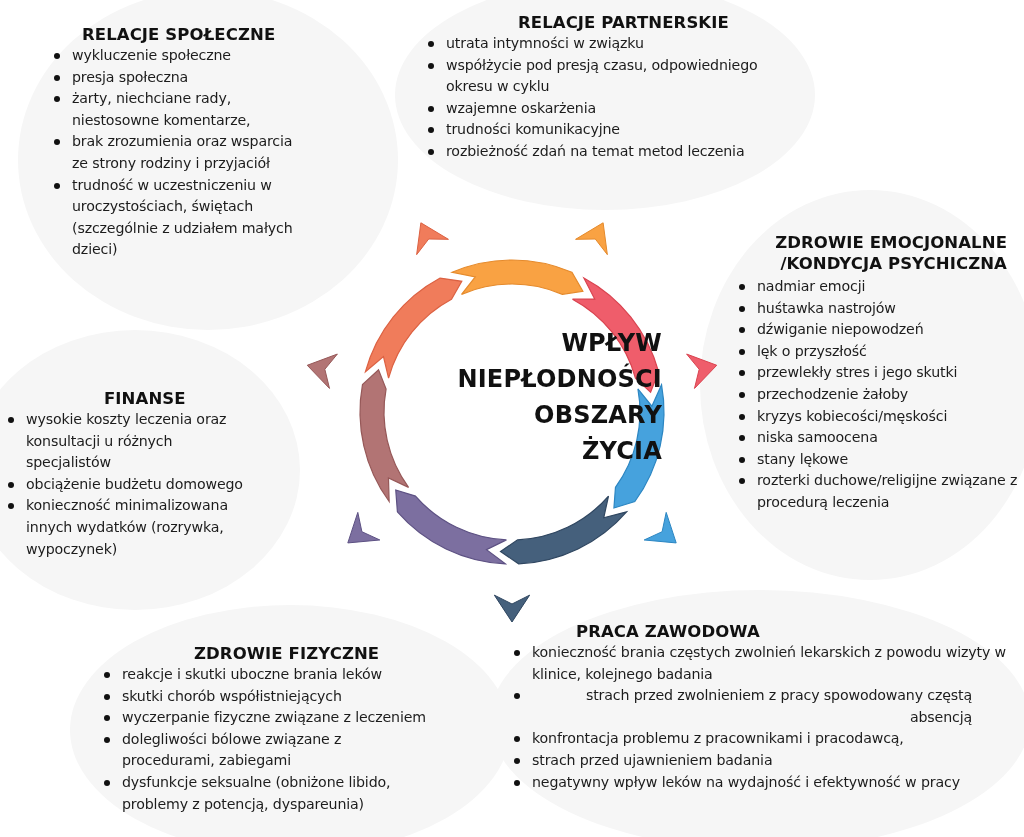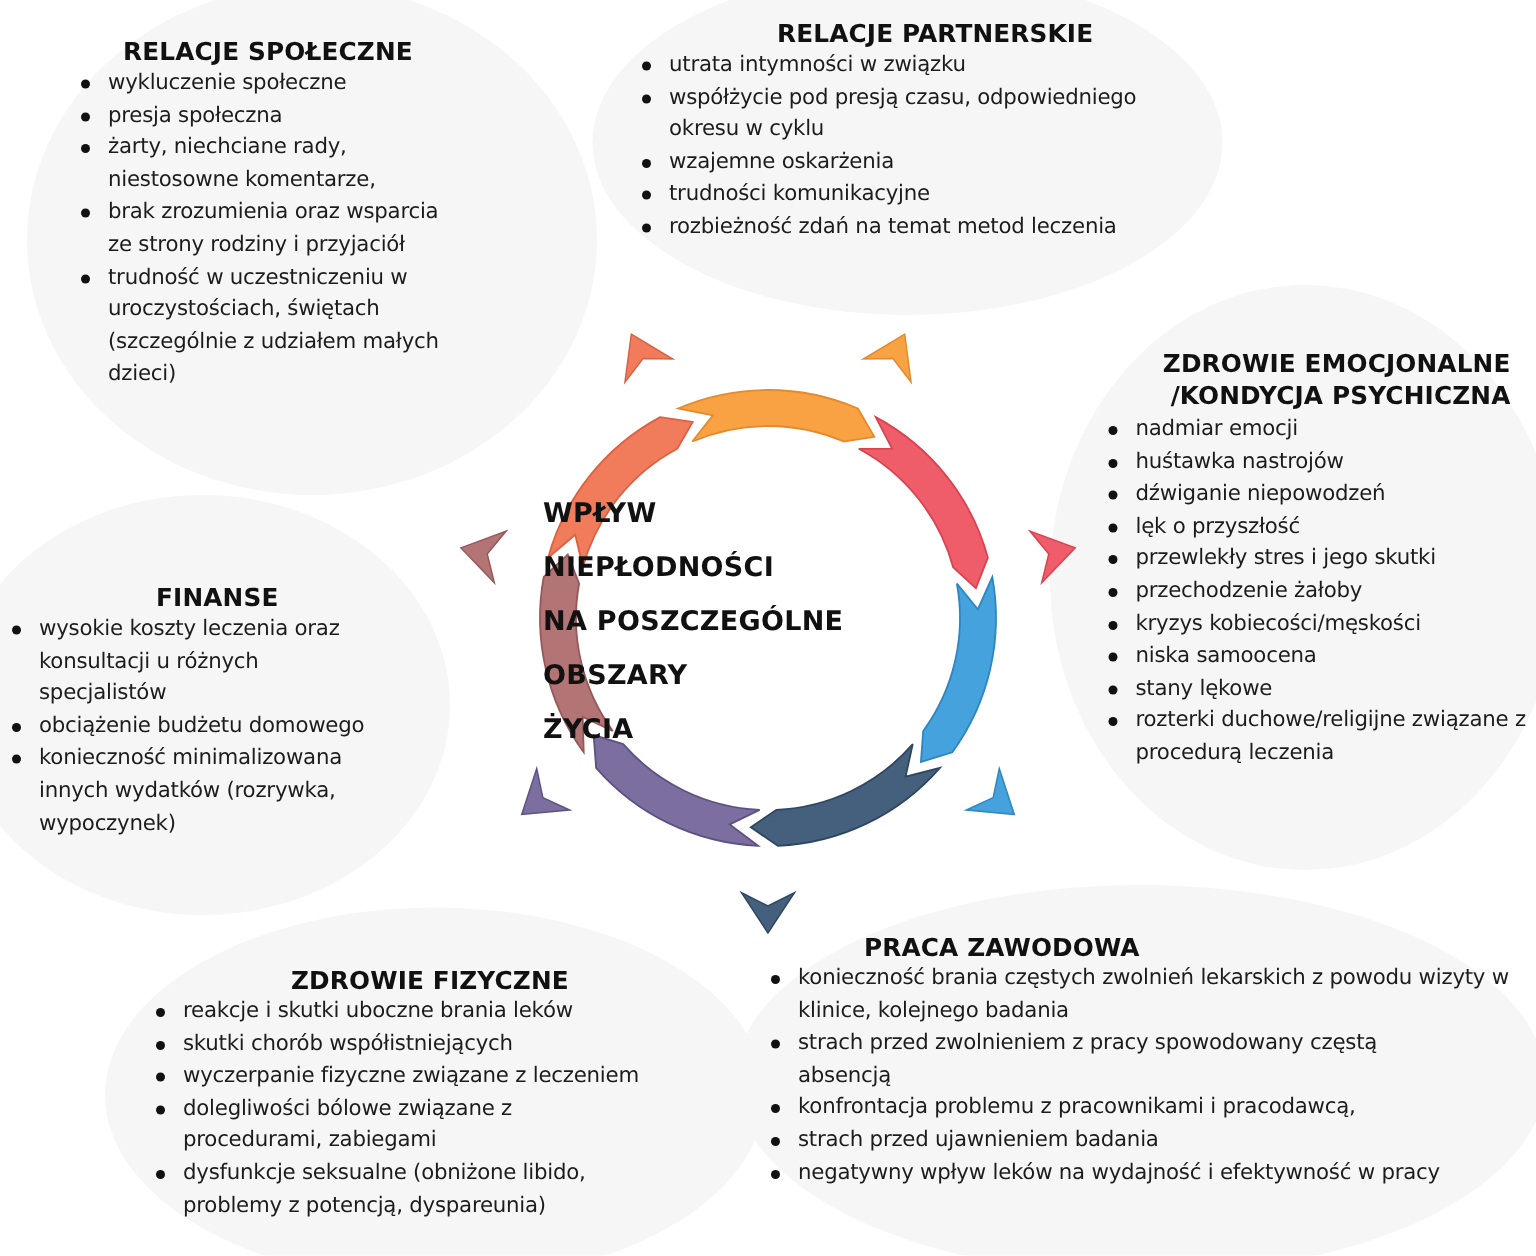--- a/index.html
+++ b/index.html
@@ -20,21 +20,21 @@
     position:relative; padding-left:22px; font-size:14.2px; line-height:21.6px;
     color:#1c1c1c; letter-spacing:-0.15px;
   }
   .panel li::before {
     content:""; position:absolute; left:4px; top:8px; width:6px; height:6px;
     border-radius:50%; background:#111;
   }
   #ring { position:absolute; left:0; top:0; z-index:1; }
   .center-title {
     position:absolute; z-index:3; left:362px; top:325px; width:300px;
-    text-align:left; font-weight:bold; font-size:18px; line-height:36px;
+    text-align:right; font-weight:bold; font-size:24px; line-height:36px;
     color:#111; letter-spacing:0.2px;
   }
   .center-title span { display:block; }
 </style>
 </head>
 <body>
 
 <div class="blob" style="left:18px; top:-10px; width:380px; height:340px;"></div>
 <div class="blob" style="left:395px; top:-20px; width:420px; height:230px;"></div>
 <div class="blob" style="left:700px; top:190px; width:340px; height:390px;"></div>
@@ -55,21 +55,20 @@
     <path d="M512,622 L494.3643815362788,595.1529004995609 L512,604 L529.6356184637212,595.1529004995609 Z" fill="#45607c" stroke="#2f4660" stroke-width="1"></path>
     <path d="M389.1408935110552,501.49659184984705 A152,152 0 0 1 362.476654005063,384.672925467984 L378.52167974282816,369.76804502128897 L386.08560337268466,388.98772670988126 A128,128 0 0 0 408.5396997987833,487.3655510314502 L388.4693712812421,477.88007110157355 Z" fill="#b27474" stroke="#965858" stroke-width="1.2"></path>
     <path d="M347.8153886817137,542.9328583903341 L357.80966802250697,512.4058839145919 L361.8883553661383,531.7100419568768 L379.8009245457105,539.9820473700553 Z" fill="#7c6fa0" stroke="#5d5183" stroke-width="1"></path>
     <path d="M365.42734695686454,371.745094958544 A152,152 0 0 1 440.13888582524226,278.0597884518528 L461.7959005189482,281.31125375420936 L451.48537753704613,299.2082429068234 A128,128 0 0 0 388.57039743735965,378.1011325966686 L383.4727991222144,356.4954178961652 Z" fill="#f07c5b" stroke="#dc6142" stroke-width="1.2"></path>
     <path d="M307.26513844181704,365.2706038691741 L337.36341939736224,354.051188835159 L324.81384086108983,369.27598068038776 L329.5148308144733,388.4381022129009 Z" fill="#b27474" stroke="#965858" stroke-width="1"></path>
   </svg>
 
 <div class="center-title">
   <span>WPŁYW</span>
   <span>NIEPŁODNOŚCI</span>
-  <span>NA POSZCZEGÓLNE</span>
   <span>OBSZARY</span>
   <span>ŻYCIA</span>
 </div>
 
 <div class="panel" style="left:50px; top:24px; width:270px;">
   <h2 style="margin-left:32px;">RELACJE SPOŁECZNE</h2>
   <ul>
     <li>wykluczenie społeczne</li>
     <li>presja społeczna</li>
     <li style="width:220px;">żarty, niechciane rady, niestosowne komentarze,</li>
@@ -125,18 +124,18 @@
     <li>wyczerpanie fizyczne związane z leczeniem</li>
     <li style="width:260px;">dolegliwości bólowe związane z procedurami, zabiegami</li>
     <li style="width:320px;">dysfunkcje seksualne (obniżone libido, problemy z potencją, dyspareunia)</li>
   </ul>
 </div>
 
 <div class="panel" style="left:510px; top:621px; width:505px;">
   <h2 style="margin-left:66px;">PRACA ZAWODOWA</h2>
   <ul>
     <li style="width:475px;">konieczność brania częstych zwolnień lekarskich z powodu wizyty w klinice, kolejnego badania</li>
-    <li style="width:440px;">strach przed zwolnieniem z pracy spowodowany częstą absencją</li>
+    <li style="width:440px;text-align:right;">strach przed zwolnieniem z pracy spowodowany częstą absencją</li>
     <li>konfrontacja problemu z pracownikami i pracodawcą,</li>
     <li>strach przed ujawnieniem badania</li>
     <li style="width:500px;">negatywny wpływ leków na wydajność i efektywność w pracy</li>
   </ul>
 </div>
 
 </body></html>

